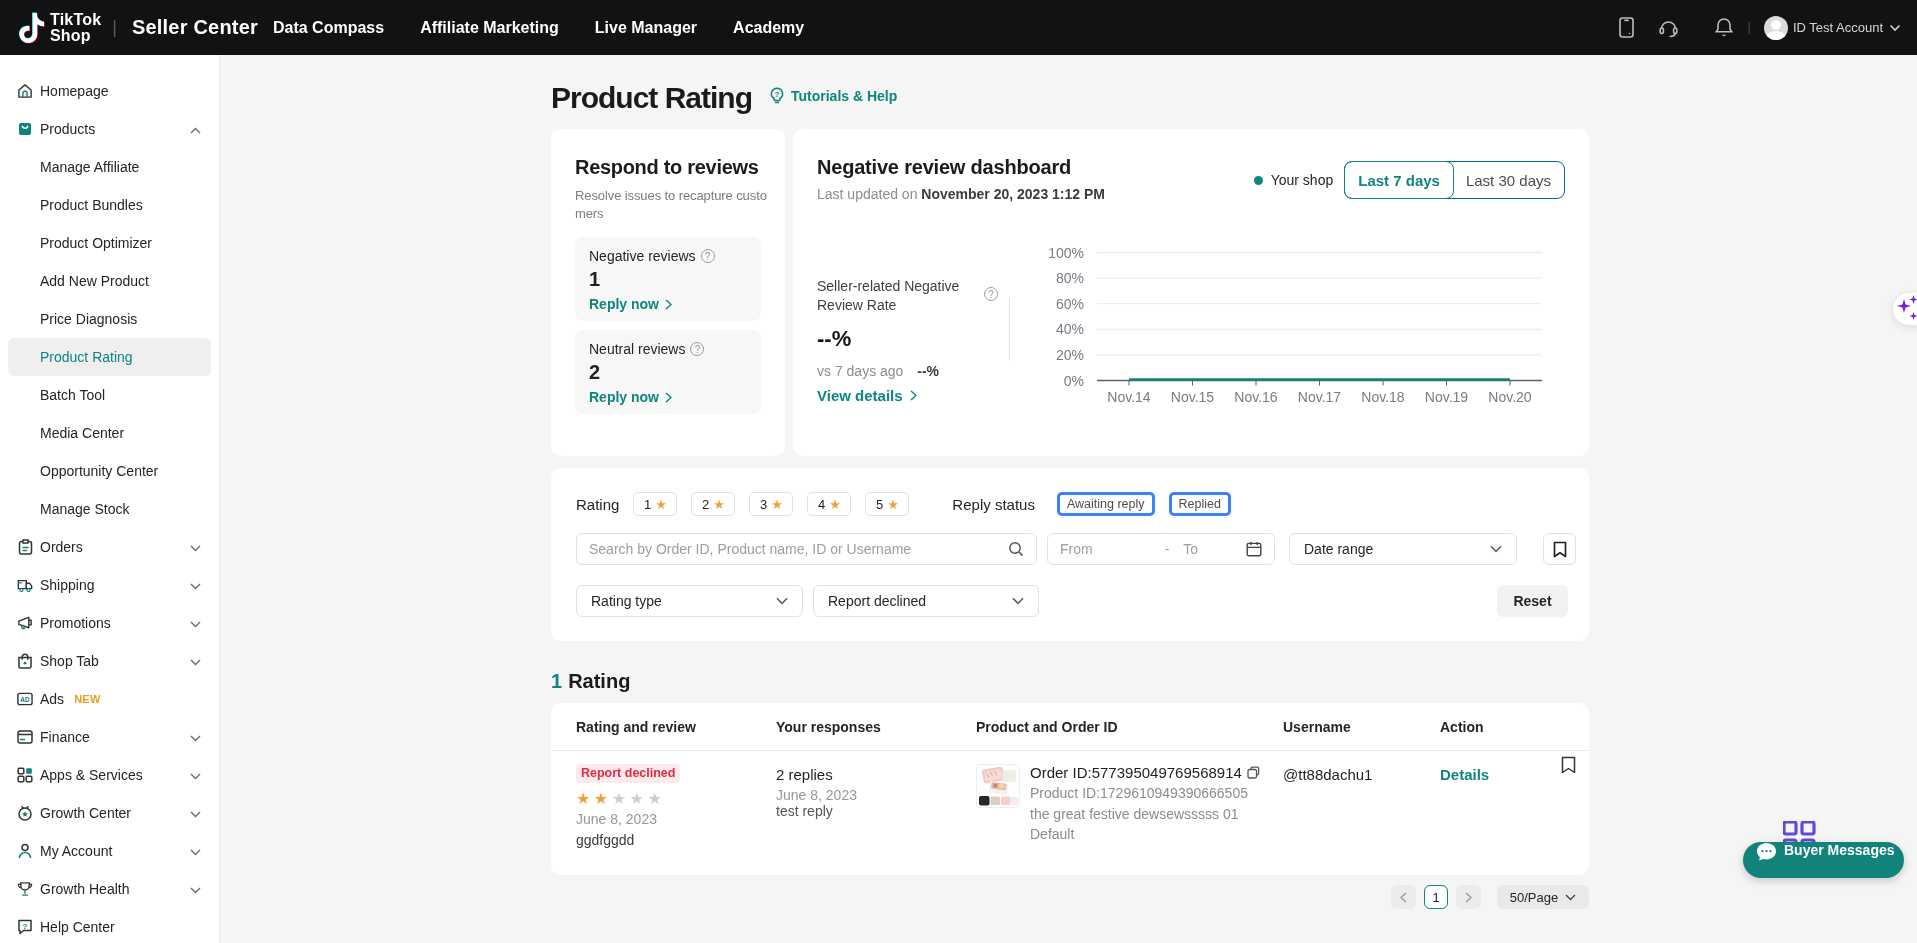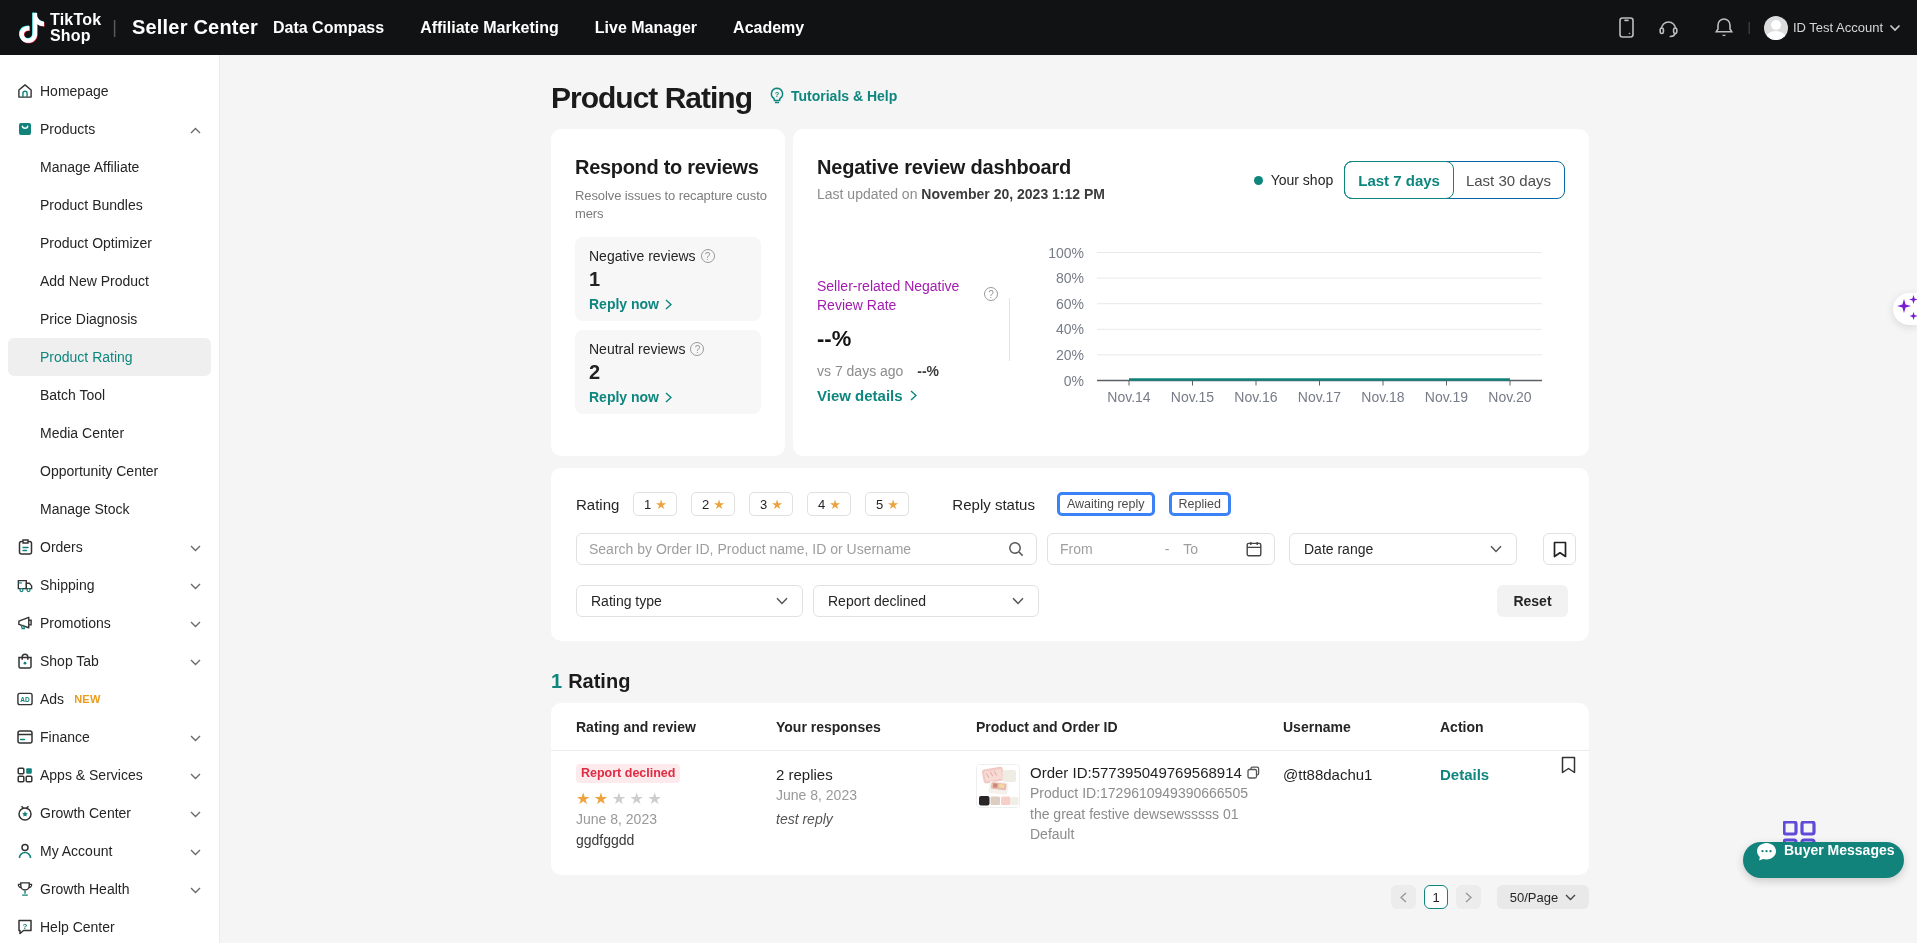--- a/index.html
+++ b/index.html
@@ -55,21 +55,21 @@
 .c-dash h2 { font-size:20px; font-weight:bold; color:#1b1b1b; letter-spacing:-0.2px; }
 .c-dash .upd { font-size:14px; color:#8c8c8c; margin-top:7px; }
 .c-dash .upd b { color:#3c3c3c; font-weight:bold; }
 .dash-tr { position:absolute; right:24px; top:32px; display:flex; align-items:center; }
 .legend-dot { width:9px; height:9px; border-radius:50%; background:#0e867e; margin-right:8px; }
 .legend-lbl { font-size:14px; color:#252525; margin-right:11px; }
 .seg-group { display:flex; border:1px solid #0369a1; border-radius:8px; background:#fff; }
 .seg { height:36px; display:flex; align-items:center; justify-content:center; font-size:15px; color:#4c4c4c; padding:0 13px; }
 .seg.active { border:1.5px solid #0e867e; border-radius:8px; color:#0e867e; font-weight:bold; margin:-1px; height:38px; }
 .stat { position:absolute; left:24px; top:148px; width:200px; }
-.stat .sl { font-size:14px; color:#a21caf; line-height:19px; }
+.stat .sl { font-size:14px; color:#404040; line-height:19px; }
 .stat .big { font-size:22px; font-weight:bold; color:#141414; margin-top:11px; }
 .stat .vs { font-size:14px; color:#8c8c8c; margin-top:11px; }
 .stat .vs b { color:#3c3c3c; margin-left:10px; }
 .stat .vd { font-size:15px; color:#0e867e; font-weight:bold; margin-top:8px; display:flex; align-items:center; }
 .stat-q { position:absolute; left:186px; top:158px; }
 .vdiv { position:absolute; left:216px; top:169px; width:1px; height:63px; background:#e3e3e3; }
 
 
 .c-filter { left:0; top:413px; width:1038px; height:173px; padding:24px 0 24px 25px; }
 .frow1 { display:flex; align-items:center; height:24px; }
@@ -509,21 +509,21 @@
       <div class="tbody">
         <div class="col1">
           <span class="badge-rd">Report declined</span>
           <div class="stars"><span class="on">★★</span><span class="off">★★★</span></div>
           <div class="gray">June 8, 2023</div>
           <div class="dark">ggdfggdd</div>
         </div>
         <div class="col2">
           <div class="rowmain" style="margin-top:2px;">2 replies</div>
           <div class="gray" style="margin-top:4px;">June 8, 2023</div>
-          <div class="dark" style="color:#555; margin-top:8px;font-style:italic;">test reply</div>
+          <div class="dark" style="color:#555; margin-top:0;">test reply</div>
         </div>
         <div class="col3">
           <div class="prod">
             <div class="thumb">
               <svg width="42" height="42" viewBox="0 0 42 42">
                   <rect width="42" height="42" fill="#ffffff"></rect>
                   <g transform="rotate(-10 17 12)">
                     <rect x="6" y="3" width="21" height="14" rx="2.5" fill="#f1c8c2"></rect>
                     <rect x="8" y="5" width="17" height="10" rx="1" fill="#f7dcd6"></rect>
                     <path d="M10 7 l2 5 M14 6 l2 5 M18 6 l2 5" stroke="#e7b3ab" stroke-width="1.2"></path>

